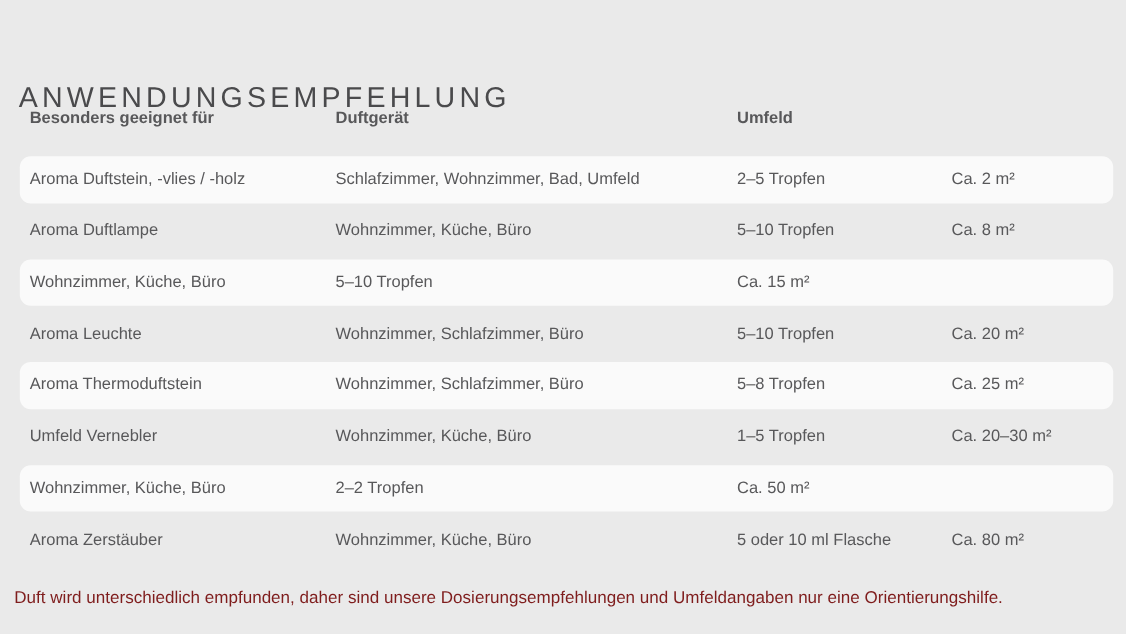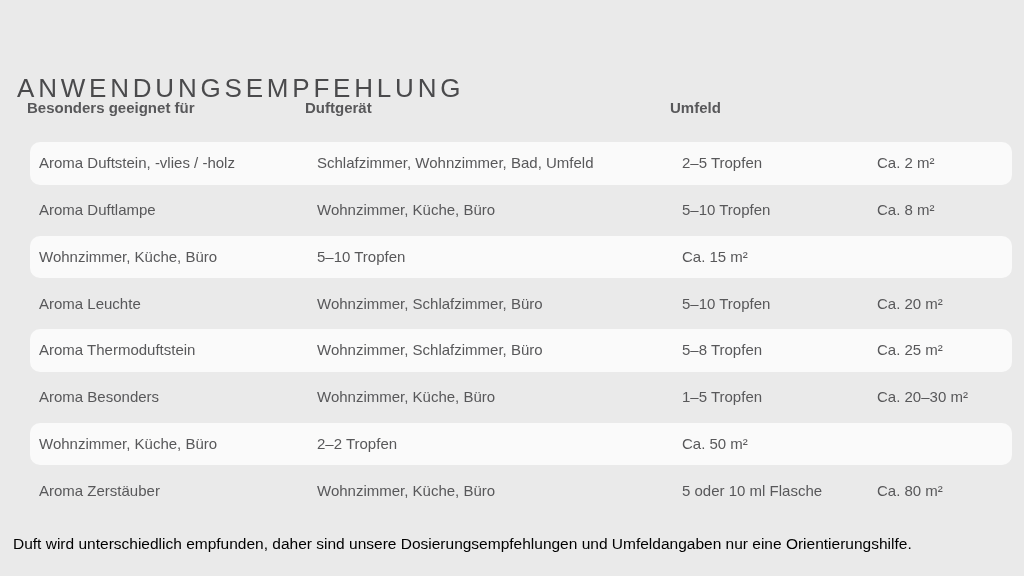--- a/index.html
+++ b/index.html
@@ -40,21 +40,20 @@
   }
   .tbody {
     position: absolute;
     left: 18px;
     top: 140px;
     width: 994px;
   }
   .row {
     position: relative;
     height: 46.75px;
-    margin-left: 12px;
   }
   .row.white::before {
     content: "";
     position: absolute;
     left: 0; right: 0; top: 2px; bottom: 2px;
     background: #fafafa;
     border-radius: 10px;
     z-index: 0;
   }
   .cell {
@@ -63,21 +62,21 @@
     font-size: 15px;
     color: #58585a;
     white-space: nowrap;
     line-height: 1.2;
   }
   .footnote {
     position: absolute;
     left: 13px;
     top: 535px;
     font-size: 15.5px;
-    color: #000000;
+    color: #7f1d1d;
     white-space: nowrap;
   }
 </style>
 </head>
 <body>
 
 <h1 class="page-title">ANWENDUNGSEMPFEHLUNG</h1>
 
 <div class="thead grid">
   <div class="cell hcell">Besonders geeignet für</div>
@@ -109,21 +108,21 @@
       <div class="cell">5–10 Tropfen</div>
       <div class="cell">Ca. 20 m²</div>
     </div>
     <div class="row grid white">
       <div class="cell">Aroma Thermoduftstein</div>
       <div class="cell">Wohnzimmer, Schlafzimmer, Büro</div>
       <div class="cell">5–8 Tropfen</div>
       <div class="cell">Ca. 25 m²</div>
     </div>
     <div class="row grid">
-      <div class="cell">Aroma Besonders</div>
+      <div class="cell">Umfeld Vernebler</div>
       <div class="cell">Wohnzimmer, Küche, Büro</div>
       <div class="cell">1–5 Tropfen</div>
       <div class="cell">Ca. 20–30 m²</div>
     </div>
     <div class="row grid white">
       <div class="cell">Wohnzimmer, Küche, Büro</div>
       <div class="cell">2–2 Tropfen</div>
       <div class="cell">Ca. 50 m²</div>
     </div>
     <div class="row grid">

